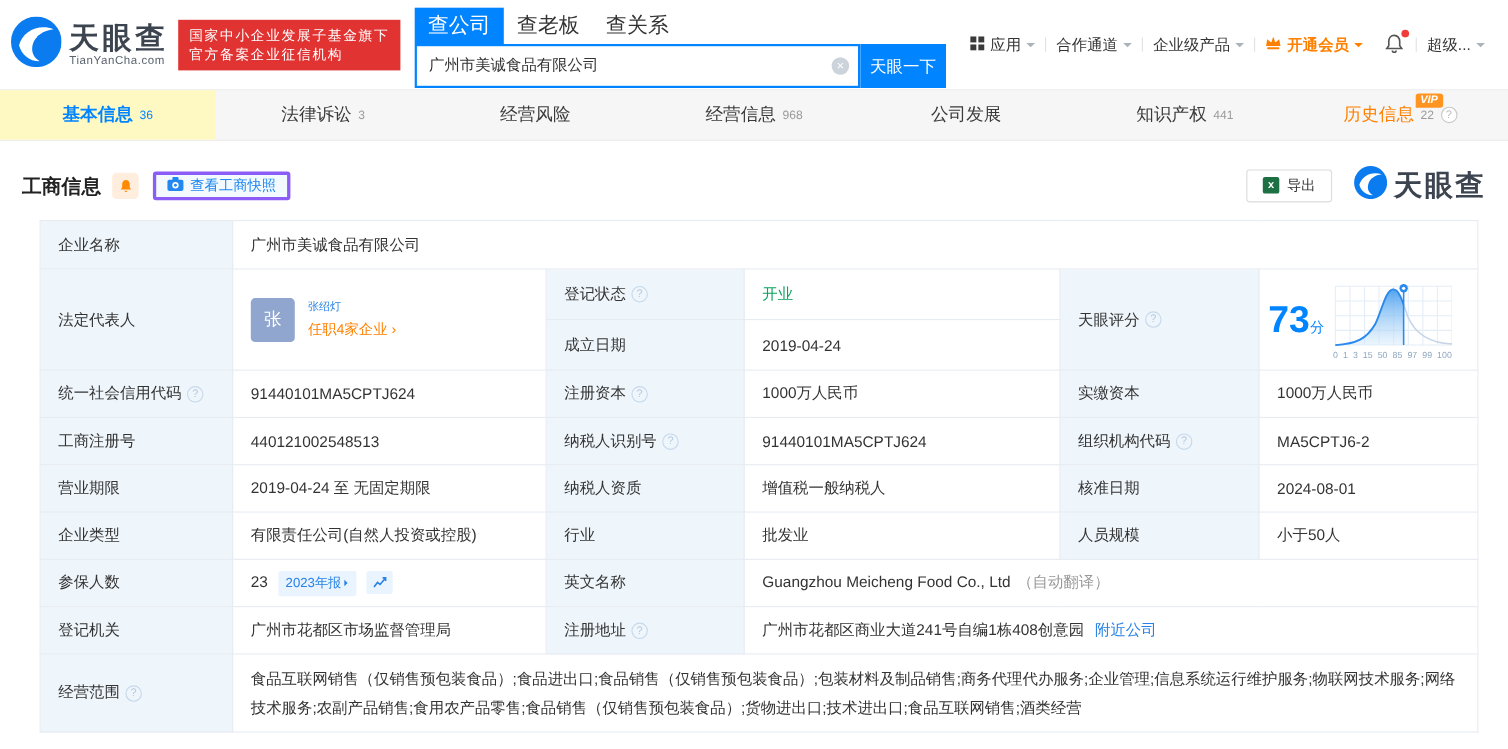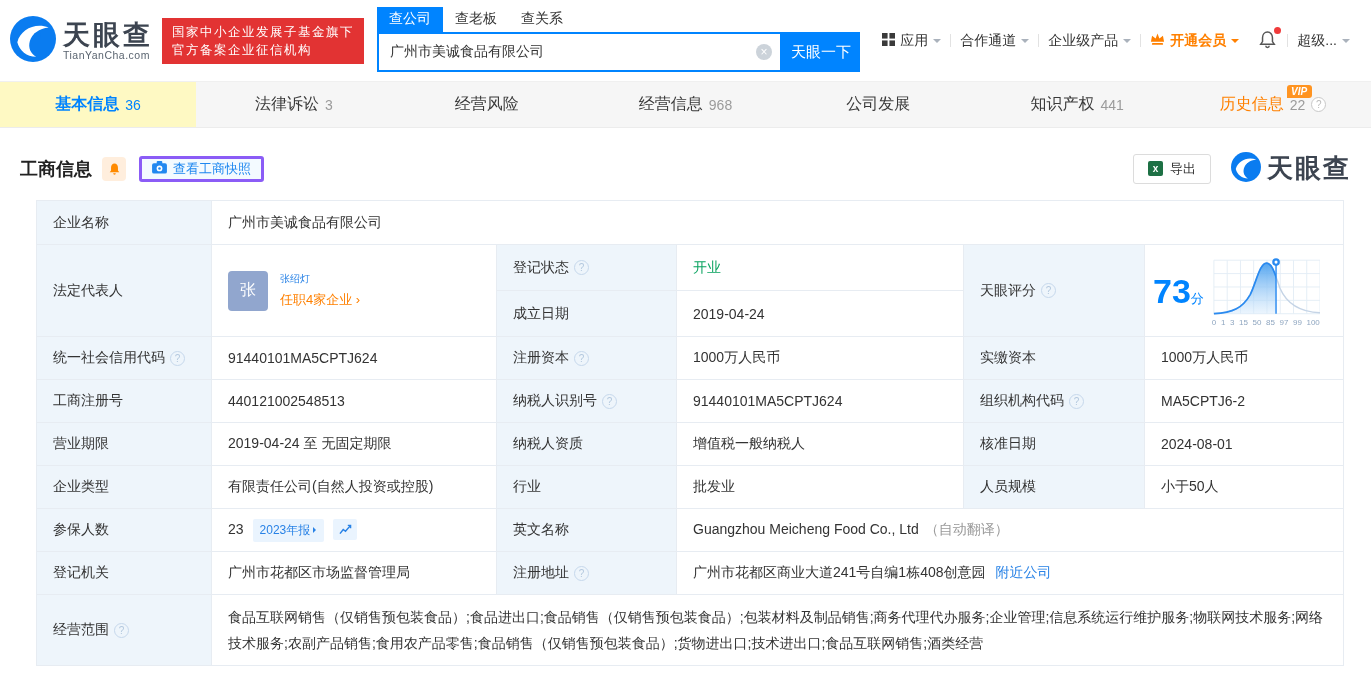--- a/index.html
+++ b/index.html
@@ -7,42 +7,42 @@
     width: 1371px; height: 681px; overflow: hidden; background: #fff;
     font-family: "Liberation Sans", "DejaVu Sans", sans-serif; color: #333;
   }
   
   .topbar { height: 81px; display: flex; align-items: center; padding: 0 12px 0 10px; background: #fff; }
   .logo { display: flex; align-items: center; gap: 7px; cursor: pointer; }
   .logo-title { font-size: 27px; font-weight: 700; color: #3c4450; letter-spacing: 3px; line-height: 28px; }
   .logo-sub { font-size: 10.5px; color: #5a6470; letter-spacing: .5px; }
   .gov-badge { margin-left: 9px; background: #e23333; color: #fff; font-size: 12.5px; line-height: 18px; padding: 5px 10px; letter-spacing: 1.5px; white-space: nowrap; }
   .search-area { margin-left: 13px; align-self: flex-start; padding-top: 7px; }
-  .search-tabs { display: flex; font-size: 14px; }
+  .search-tabs { display: flex; font-size: 19px; }
   .stab { padding: 3px 12px 4px; cursor: pointer; color: #333; }
   .stab.active { background: #0084ff; color: #fff; }
   .search-row { display: flex; }
   .search-box { position: relative; }
   .search-input { width: 405px; height: 40px; border: 2px solid #0084ff; padding: 0 34px 0 11px; font-size: 14px; color: #333; outline: none; font-family: inherit; }
   .clear-icon { position: absolute; right: 10px; top: 12px; width: 16px; height: 16px; border-radius: 50%; background: #ccd3da; color: #fff; font-size: 12px; line-height: 16px; text-align: center; cursor: pointer; }
   .clear-icon::before { content: "×"; }
   .search-btn { width: 78px; height: 40px; background: #0084ff; color: #fff; border: none; font-size: 15px; cursor: pointer; font-family: inherit; }
   .topnav { margin-left: auto; display: flex; align-items: center; font-size: 14px; color: #333; white-space: nowrap; }
   .nav-item { display: flex; align-items: center; gap: 5px; padding: 0 9px; cursor: pointer; }
   .caret { width: 0; height: 0; border: 4px solid transparent; border-top-color: #aab2bc; margin-top: 4px; }
   .nav-divider { width: 1px; height: 13px; background: #e2e2e2; }
   .vip-nav { color: #ff8000; font-weight: 700; }
   .vip-nav .caret { border-top-color: #ff8000; }
   .bell-wrap { position: relative; padding: 0 10px; cursor: pointer; }
   .red-dot { position: absolute; top: -3px; right: 6px; width: 7px; height: 7px; border-radius: 50%; background: #f03b3b; }
   
   .tabbar { display: flex; height: 47px; background: #f6f6f6; border-top: 1px solid #f0f0f0; border-bottom: 1px solid #ececec; }
   .tab { flex: 1; display: flex; align-items: center; justify-content: center; gap: 6px; font-size: 16px; color: #3a3a3a; cursor: pointer; position: relative; }
   .tab.active { background: #fef9c3; color: #0084ff; font-weight: 700; }
-  .tab-count { font-size: 14px; color: #9b9b9b; font-weight: 400; }
+  .tab-count { font-size: 11px; color: #9b9b9b; font-weight: 400; }
   .tab.active .tab-count { color: #0084ff; }
   .tab.history { color: #ff8000; }
   .vip-badge { position: absolute; top: 3px; left: calc(50% + 14px); background: #ff9421; color: #fff; font-size: 10px; font-weight: 700; font-style: italic; padding: 1px 5px 1px 4px; border-radius: 3px 3px 3px 0; }
   .help-circle { display: inline-flex; width: 15px; height: 15px; border-radius: 50%; border: 1px solid #c9c9c9; color: #bbb; font-size: 10px; align-items: center; justify-content: center; font-weight: 400; font-style: normal; cursor: pointer; background: #fff; }
   .help-circle::before { content: "?"; }
   
   .section-head { display: flex; align-items: center; margin: 23px 20px 14px; }
   .section-title { font-size: 18px; font-weight: 700; color: #222; }
   .bell-chip { width: 24px; height: 24px; background: #ffeedd; border-radius: 4px; display: flex; align-items: center; justify-content: center; margin-left: 10px; cursor: pointer; }
   .snapshot-btn { margin-left: 13px; height: 26px; padding: 0 10px; background: #f3faff; border: 3px solid #8b5cf6; border-radius: 3px; color: #1e87f0; font-size: 13px; display: flex; align-items: center; gap: 6px; cursor: pointer; font-family: inherit; }

